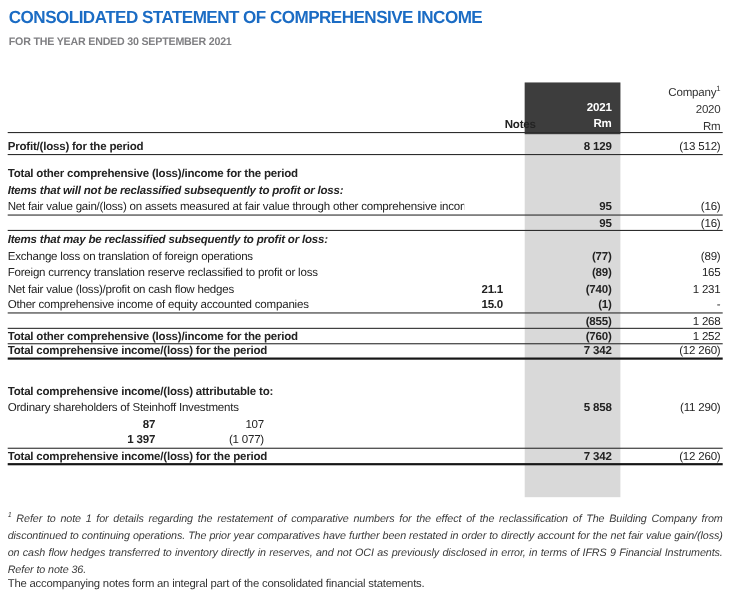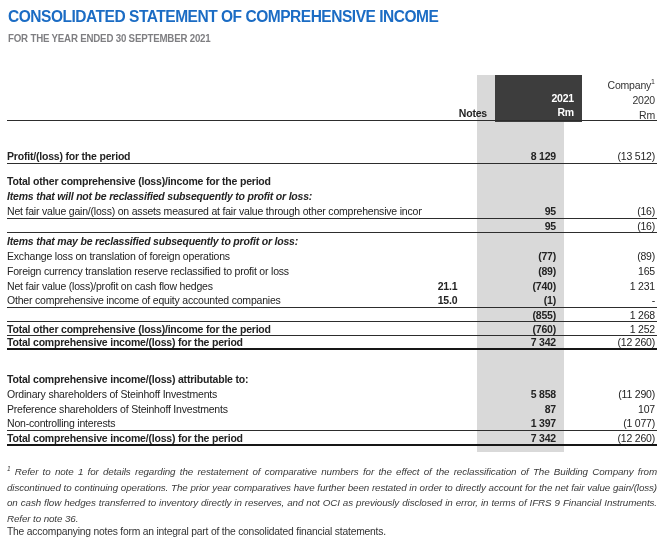--- a/index.html
+++ b/index.html
@@ -23,37 +23,37 @@
     font-size:10px; font-weight:bold; letter-spacing:-0.2px;
     color:#7f7f82; transform:scaleX(0.97); transform-origin:left;
     white-space:nowrap;
   }
 
   
   .col-shade { position:absolute; left:477px; top:75px; width:87px; height:377px; background:#d9d9d9; }
   .header-box {
     position:absolute; left:477px; top:75px; width:87px; height:47px; background:#3d3d3d;
     display:flex; flex-direction:column; justify-content:flex-end; align-items:flex-end;
-    padding:0 8px 3px 0; color:#ffffff; font-weight:bold; font-size:10.5px; line-height:14px;margin-left:18px;
+    padding:0 8px 3px 0; color:#ffffff; font-weight:bold; font-size:10.5px; line-height:14px;
   }
   .notes-head {
     position:absolute; left:312px; top:106px; width:175px; text-align:right;
     font-size:10.5px; font-weight:bold; line-height:14px;
   }
   .head-2020 {
     position:absolute; left:564px; top:74px; width:93px; text-align:right;
     padding-right:2px; font-size:10.5px; line-height:15px; color:#333333;
   }
   .head-2020 sup { font-size:7px; letter-spacing:0; }
   .header-rule { position:absolute; left:7px; top:120px; width:650px; border-top:1.6px solid #2d2d2d; }
 
   
   .rows { position:absolute; left:7px; top:122px; width:650px; }
   .row { display:flex; align-items:center; height:15px; font-size:10.5px; }
-  .row.h30 { height:42px; align-items:flex-end; padding-bottom:1px; }
+  .row.h30 { height:19px; align-items:flex-end; padding-bottom:1px; }
   .row.h16 { height:16px; }
   .row.h14 { height:14px; }
   .spacer9  { height:9px; }
   .spacer21 { height:21px; }
   .line  { border-bottom:1.4px solid #2d2d2d; }
   .thick { border-bottom:2.6px solid #161616; }
   .c-label { flex:1 1 auto; text-align:left; white-space:nowrap; overflow:hidden; }
   .c-notes { flex:0 0 55px; text-align:center; padding-right:4px; font-weight:bold; }
   .c-2021  { flex:0 0 87px; text-align:right; padding-right:8px; font-weight:bold; }
   .c-2020  { flex:0 0 93px; text-align:right; padding-right:2px; }
@@ -203,28 +203,26 @@
     </div>
 
     <div class="row">
       <div class="c-label">Ordinary shareholders of Steinhoff Investments</div>
       <div class="c-notes"></div>
       <div class="c-2021">5 858</div>
       <div class="c-2020">(11 290)</div>
     </div>
 
     <div class="row">
-      <div class="c-label">Preference shareholders of Steinhoff Investments</div>
       <div class="c-notes"></div>
       <div class="c-2021">87</div>
       <div class="c-2020">107</div>
     </div>
 
     <div class="row line">
-      <div class="c-label">Non-controlling interests</div>
       <div class="c-notes"></div>
       <div class="c-2021">1 397</div>
       <div class="c-2020">(1 077)</div>
     </div>
 
     <div class="row thick r-bold">
       <div class="c-label">Total comprehensive income/(loss) for the period</div>
       <div class="c-notes"></div>
       <div class="c-2021">7 342</div>
       <div class="c-2020">(12 260)</div>

